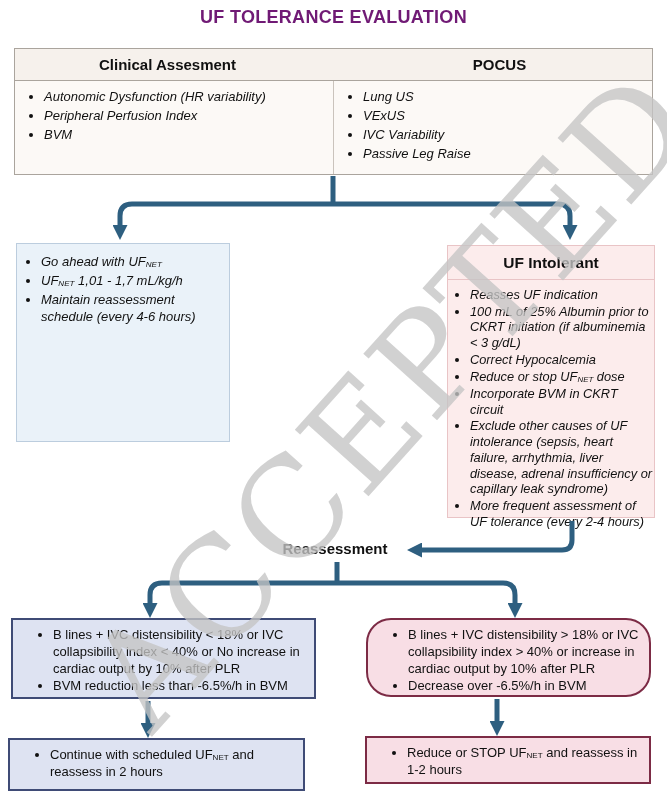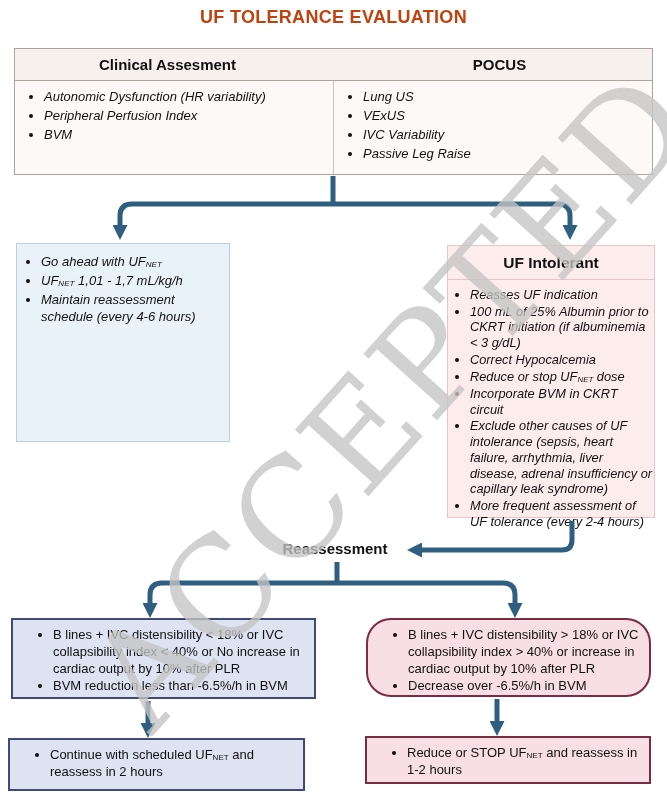--- a/index.html
+++ b/index.html
@@ -2,21 +2,21 @@
 <html style="--arrow: #2e5f80; --table_header_bg: #f6f1ec; --table_body_bg: #fcf9f6; --table_border: #aaa49d; --tolerant_bg: #eaf2f9; --tolerant_border: #bccdde; --intolerant_bg: #fcecec; --intolerant_border: #e9c4c6; --navy_bg: #dee3f2; --navy_border: #3f4b76; --maroon_bg: #f8dee5; --maroon_border: #7c2b45; --watermark: #c5c5c5; --text: #111111;"><head>
 <meta charset="utf-8">
 <style>
   html,body { margin:0; padding:0; background:#ffffff; }
   .canvas {
     position:relative; width:667px; height:798px; background:#ffffff;
     font-family:"Liberation Sans", sans-serif; color:var(--text); overflow:hidden;
   }
   .title {
     position:absolute; top:7px; left:0; width:100%; text-align:center;
-    font-size:18px; font-weight:bold; letter-spacing:.3px; color:#c2410c;
+    font-size:18px; font-weight:bold; letter-spacing:.3px; color:#701a75;
   }
 
   
   .assess {
     position:absolute; left:14px; top:48px; width:639px; height:127px;
     border:1px solid var(--table_border); background:var(--table_body_bg);
     box-sizing:border-box; display:flex; flex-direction:column;
   }
   .assess-header {
     display:flex; height:31px; background:var(--table_header_bg);

